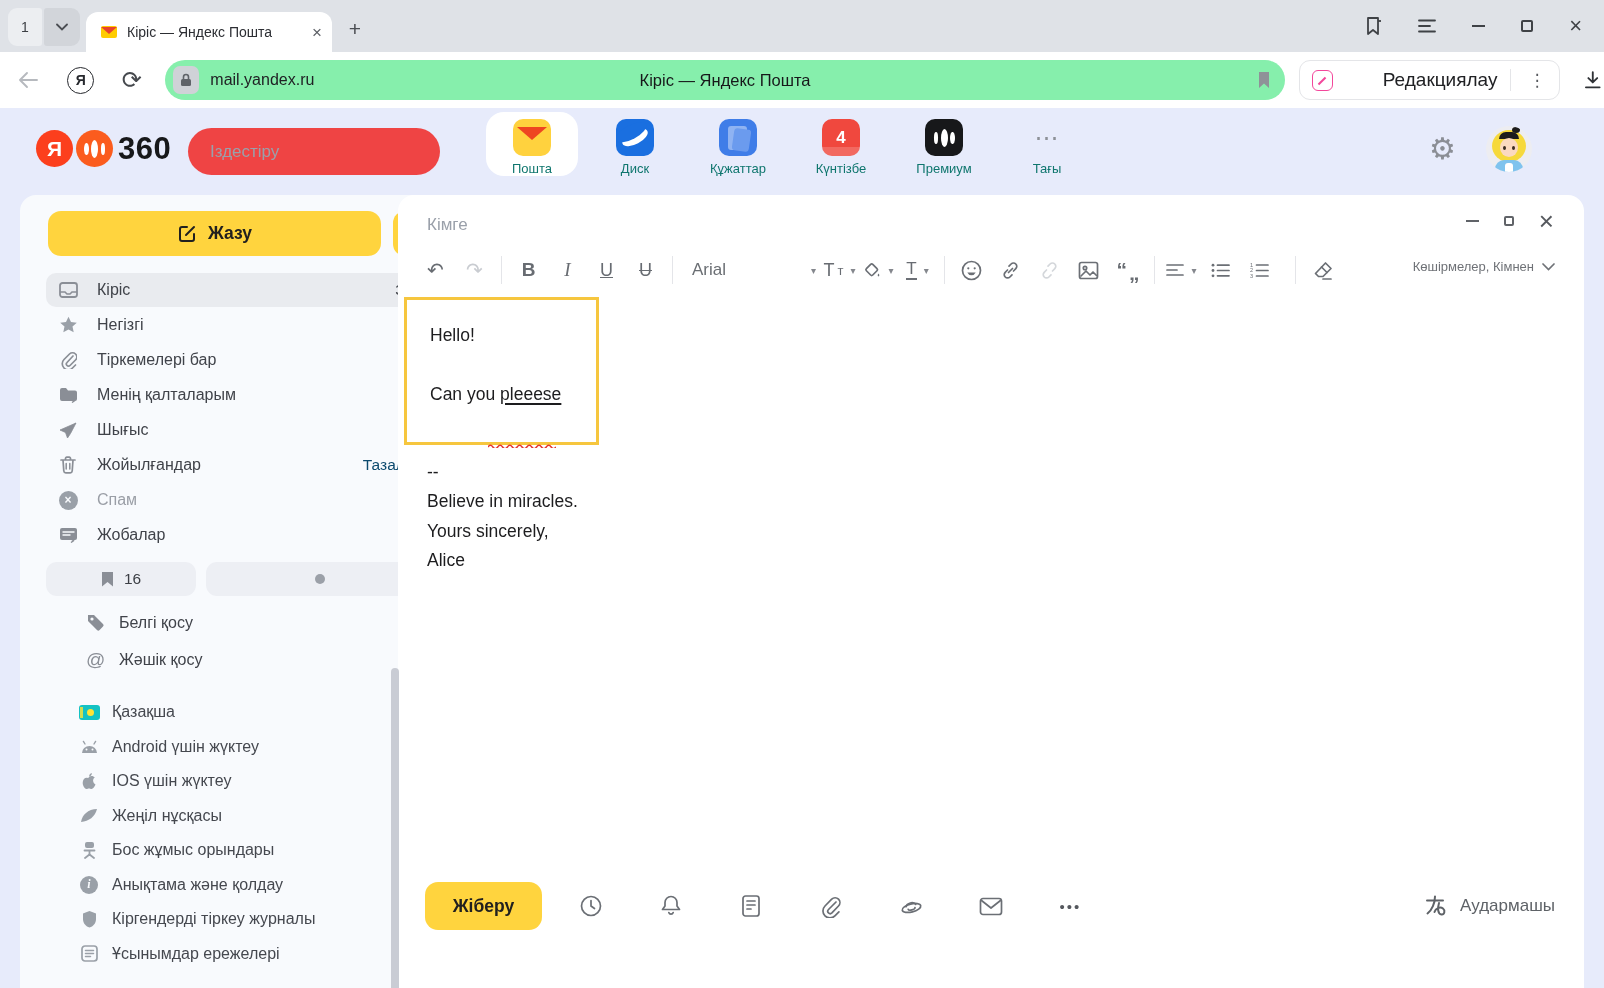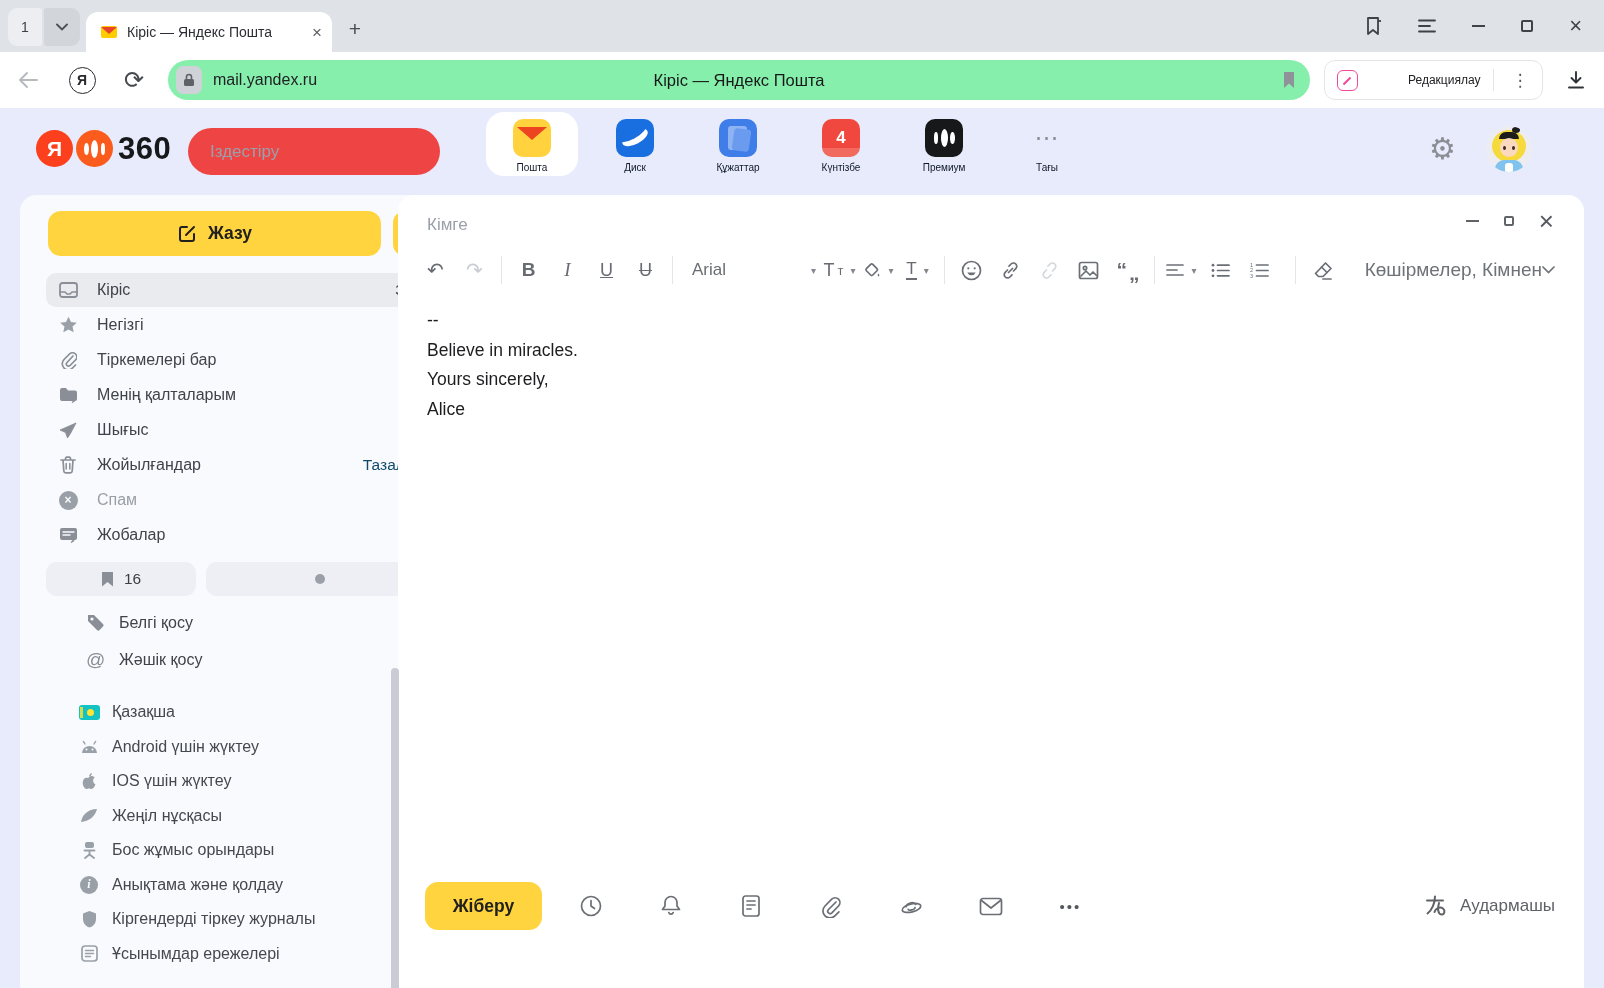--- a/index.html
+++ b/index.html
@@ -41,21 +41,21 @@
   .lock-chip { width:26px; height:28px; background:#cfd2d7; border-radius:7px;
                display:flex; align-items:center; justify-content:center; margin-right:11px; }
   .url { font-size:16px; color:#202124; }
   .page-title { position:absolute; left:0; right:0; text-align:center; font-size:16.5px; color:#17181a; pointer-events:none; }
   .ribbon { margin-left:auto; }
   .edit-btn { margin-left:14px; height:40px; background:#fff; border:1px solid #e4e5e8; border-radius:11px;
               display:flex; align-items:center; padding:0 6px 0 12px; gap:9px; }
   .edit-ic { width:21px; height:21px; border:1.8px solid #f3479b; border-radius:6px; position:relative; }
   .edit-ic::after { content:""; position:absolute; left:4px; top:9px; width:10px; height:2px;
                     background:#f3479b; transform:rotate(-45deg); }
-  .edit-label { font-size:12px; color:#202124;margin-left:41px; }
+  .edit-label { font-size:19px; color:#202124;margin-left:41px; }
   .edit-sep { width:1px; height:22px; background:#e4e5e8; margin-left:4px; }
   .edit-kebab { font-size:17px; color:#55585d; padding:0 8px; }
   .dl-ic { margin-left:22px; }
 
   
   .app { position:absolute; left:0; top:108px; right:0; bottom:0; background:#e7ebfb; }
 
   
   .hdr { position:relative; height:87px; }
   .logo { position:absolute; left:36px; top:22px; display:flex; align-items:center; }
@@ -68,21 +68,21 @@
   .logo-360 { font-size:31px; font-weight:bold; color:#17181a; margin-left:5px; letter-spacing:0.5px; }
   .search { position:absolute; left:188px; top:20px; width:252px; height:47px; background:#ef4444;
             border-radius:24px; display:flex; align-items:center; padding:0 18px 0 22px; }
   .search input { flex:1; border:none; outline:none; background:transparent; font-size:17px;
                   font-family:inherit; color:#333; }
   .search input::placeholder { color:#9aa0ab; }
   .services { position:absolute; left:486px; top:4px; display:flex; gap:11px; }
   .service { width:92px; height:64px; display:flex; flex-direction:column; align-items:center;
              justify-content:flex-start; padding-top:7px; border-radius:18px; }
   .service.sel { background:#ffffff; }
-  .service .lbl { font-size:10px; color:#0f172a; margin-top:5px; white-space:nowrap; }
+  .service .lbl { font-size:13px; color:#0f766e; margin-top:5px; white-space:nowrap; }
   .appic { width:38px; height:38px; border-radius:10px; position:relative; overflow:hidden; }
   .appic.mail { background:#ffd23e; }
   .appic.mail .flap { position:absolute; left:4px; top:8px; width:0; height:0;
                       border-left:15px solid transparent; border-right:15px solid transparent;
                       border-top:13px solid #ee4521; }
   .appic.mail .bodyl { position:absolute; left:4px; top:9px; width:30px; height:20px;
                        background:linear-gradient(180deg,#f7a80b,#fbc21a); z-index:-1; border-radius:3px; }
   .appic.disk { background:#1a6fe0; }
   .appic.disk .swoosh { position:absolute; left:5px; top:12px; width:28px; height:13px; background:#fff;
                         border-radius:50%; transform:rotate(-28deg); }
@@ -154,22 +154,22 @@
   .composer { position:absolute; left:398px; top:87px; width:1186px; bottom:0; background:#ffffff;
               border-radius:16px 16px 0 0; }
   .cw-controls { position:absolute; top:16px; right:30px; display:flex; align-items:center; gap:25px; }
   .cw-min { width:13px; height:2px; background:#606368; }
   .cw-rest { width:10px; height:10px; border:2px solid #606368; border-radius:2px; }
   .cw-x { font-size:26px; color:#56595e; line-height:0.8; }
   .field { display:block; width:900px; border:none; outline:none; font-family:inherit; background:transparent; }
   .to-field { margin:14px 0 0 29px; font-size:17px; height:32px; }
   .subj-field { margin:14px 0 0 29px; font-size:17px; height:32px; }
   .field::placeholder { color:#9aa0aa; }
-  .ccfrom { position:absolute; top:64px; right:29px; display:flex; align-items:center; 
-            font-size:19px; color:#6f7277; }
+  .ccfrom { position:absolute; top:64px; right:29px; display:flex; align-items:center; gap:8px;
+            font-size:13px; color:#6f7277; }
   .fmtbar { display:flex; align-items:center; padding:0 0 0 18px; height:46px; margin-top:6px; color:#686c72; }
   .tbtn { min-width:39px; height:36px; display:flex; align-items:center; justify-content:center; gap:3px; }
   .tsep { width:1px; height:28px; background:#e4e5e9; margin:0 7px; }
   .tglyph { font-size:20px; line-height:1; }
   .dis { color:#c9ccd1; }
   .bB { font-weight:bold; font-size:19px; } .bI { font-style:italic; font-size:19px; font-family:"Liberation Serif","DejaVu Serif",serif; }
   .bU { font-size:18px; text-decoration:underline; } .bS { font-size:18px; text-decoration:line-through; }
   .fontsel { width:140px; display:flex; align-items:center; padding:0 4px 0 12px; font-size:17px; color:#6a6e73; }
   .caret { font-size:10px; color:#84878d; margin-left:4px; }
   .Tt .big { font-size:18px; } .Tt .sm { font-size:13px; }
@@ -624,20 +624,29 @@
       <div class="tbtn">
         <svg width="20" height="19" viewBox="0 0 20 19" class="st">
             <path d="M12.5 2 L18 7.5 L10 15.5 H5.5 L2.5 12.5 L12.5 2 Z"></path>
             <path d="M8.5 6 L14 11.5"></path>
             <path d="M10 18 h8"></path>
           </svg>
       </div>
     </div>
 
     <div class="cbody">
+      <div class="hlbox">
+        <div class="bline">Hello!</div>
+        <div class="blank"></div>
+        <div class="bline">
+          <span>Can you </span><span class="misspelled">pleeese</span><svg class="squig" width="70" height="5" viewBox="0 0 70 5" preserveAspectRatio="none" style="left:auto; right:40px; width:68px;">
+              <path d="M0 4 Q2.5 0.5 5 4 T10 4 T15 4 T20 4 T25 4 T30 4 T35 4 T40 4 T45 4 T50 4 T55 4 T60 4 T65 4 T70 4" stroke="#e5362f" stroke-width="1.5" fill="none"></path>
+            </svg>
+        </div>
+      </div>
       <div class="sig">
         <div class="bline">--</div>
         <div class="bline">Believe in miracles.</div>
         <div class="bline">Yours sincerely,</div>
         <div class="bline">Alice</div>
       </div>
     </div>
 
     <div class="sendbar">
       <div class="send-btn">Жіберу</div>

